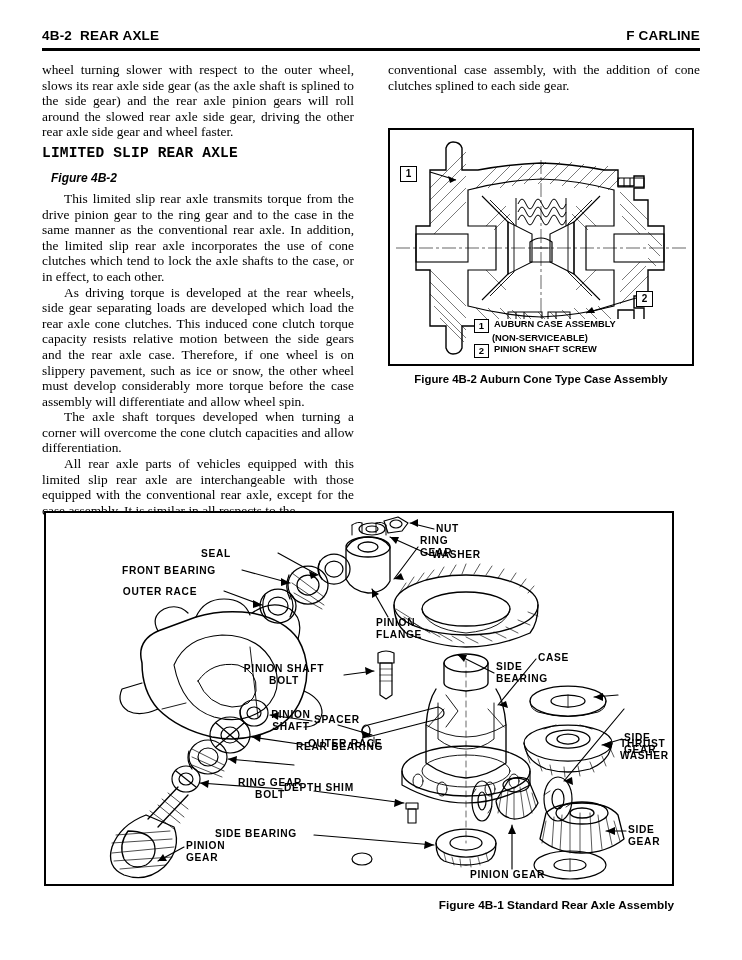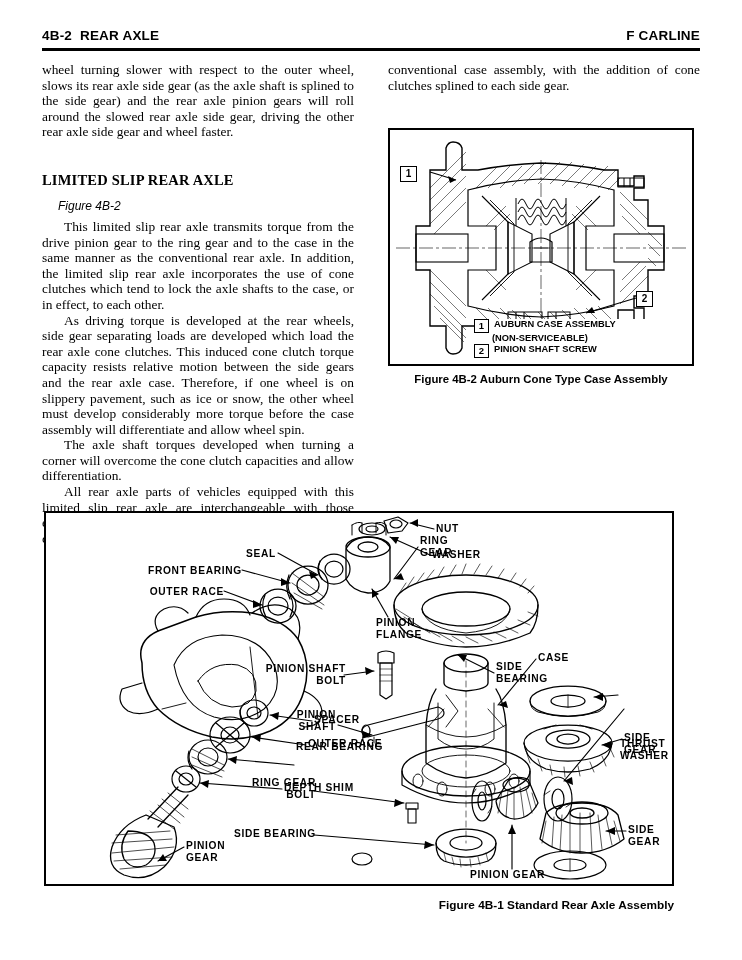--- a/index.html
+++ b/index.html
@@ -66,38 +66,38 @@
     font-size: 13.4px;
     line-height: 15.6px;
     text-align: justify;
     text-indent: 22px;
     margin: 0 0 0 0;
     hyphens: none;
   }
   .body-p.noindent { text-indent: 0; }
 
   h2.section-head {
-    font-family: Liberation Serif, serif;
+    font-family: Liberation Mono, monospace;
     font-weight: bold;
     font-size: 14.5px;
     letter-spacing: 0.2px;
-    margin: 32px 0 10px 0;
+    margin: 5px 0 10px 0;
   }
   h3.sub-head {
     font-family: "Liberation Sans", sans-serif;
     font-weight: bold;
     font-size: 13.5px;
     margin: 0 0 2px 0;
   }
   .fig-ref {
     font-family: "Liberation Sans", sans-serif;
-    font-weight: normal;
+    font-weight: bold;
     font-style: italic;
     font-size: 12px;
-    margin: 0 0 6px 16px;
+    margin: 0 0 6px 9px;
   }
 
   
   #fig2-box {
     position: absolute;
     left: 388px;
     top: 128px;
     width: 306px;
     height: 238px;
     border: 2px solid #000;
@@ -205,21 +205,21 @@
   .fig-label {
     position: absolute;
     font-family: "Liberation Sans", sans-serif;
     font-weight: bold;
     font-size: 10.2px;
     letter-spacing: 0.7px;
     line-height: 11.5px;
     white-space: pre-line;
     z-index: 6;
   }
-  .fig-label.r { text-align: right; }
+  .fig-label.r { text-align: center; }
 </style>
 </head>
 <body>
 
 <div id="page-header">
   <div class="hdr-left">4B-2  REAR AXLE</div>
   <div class="hdr-right">F CARLINE</div>
 </div>
 <div id="header-rule"></div>
 

